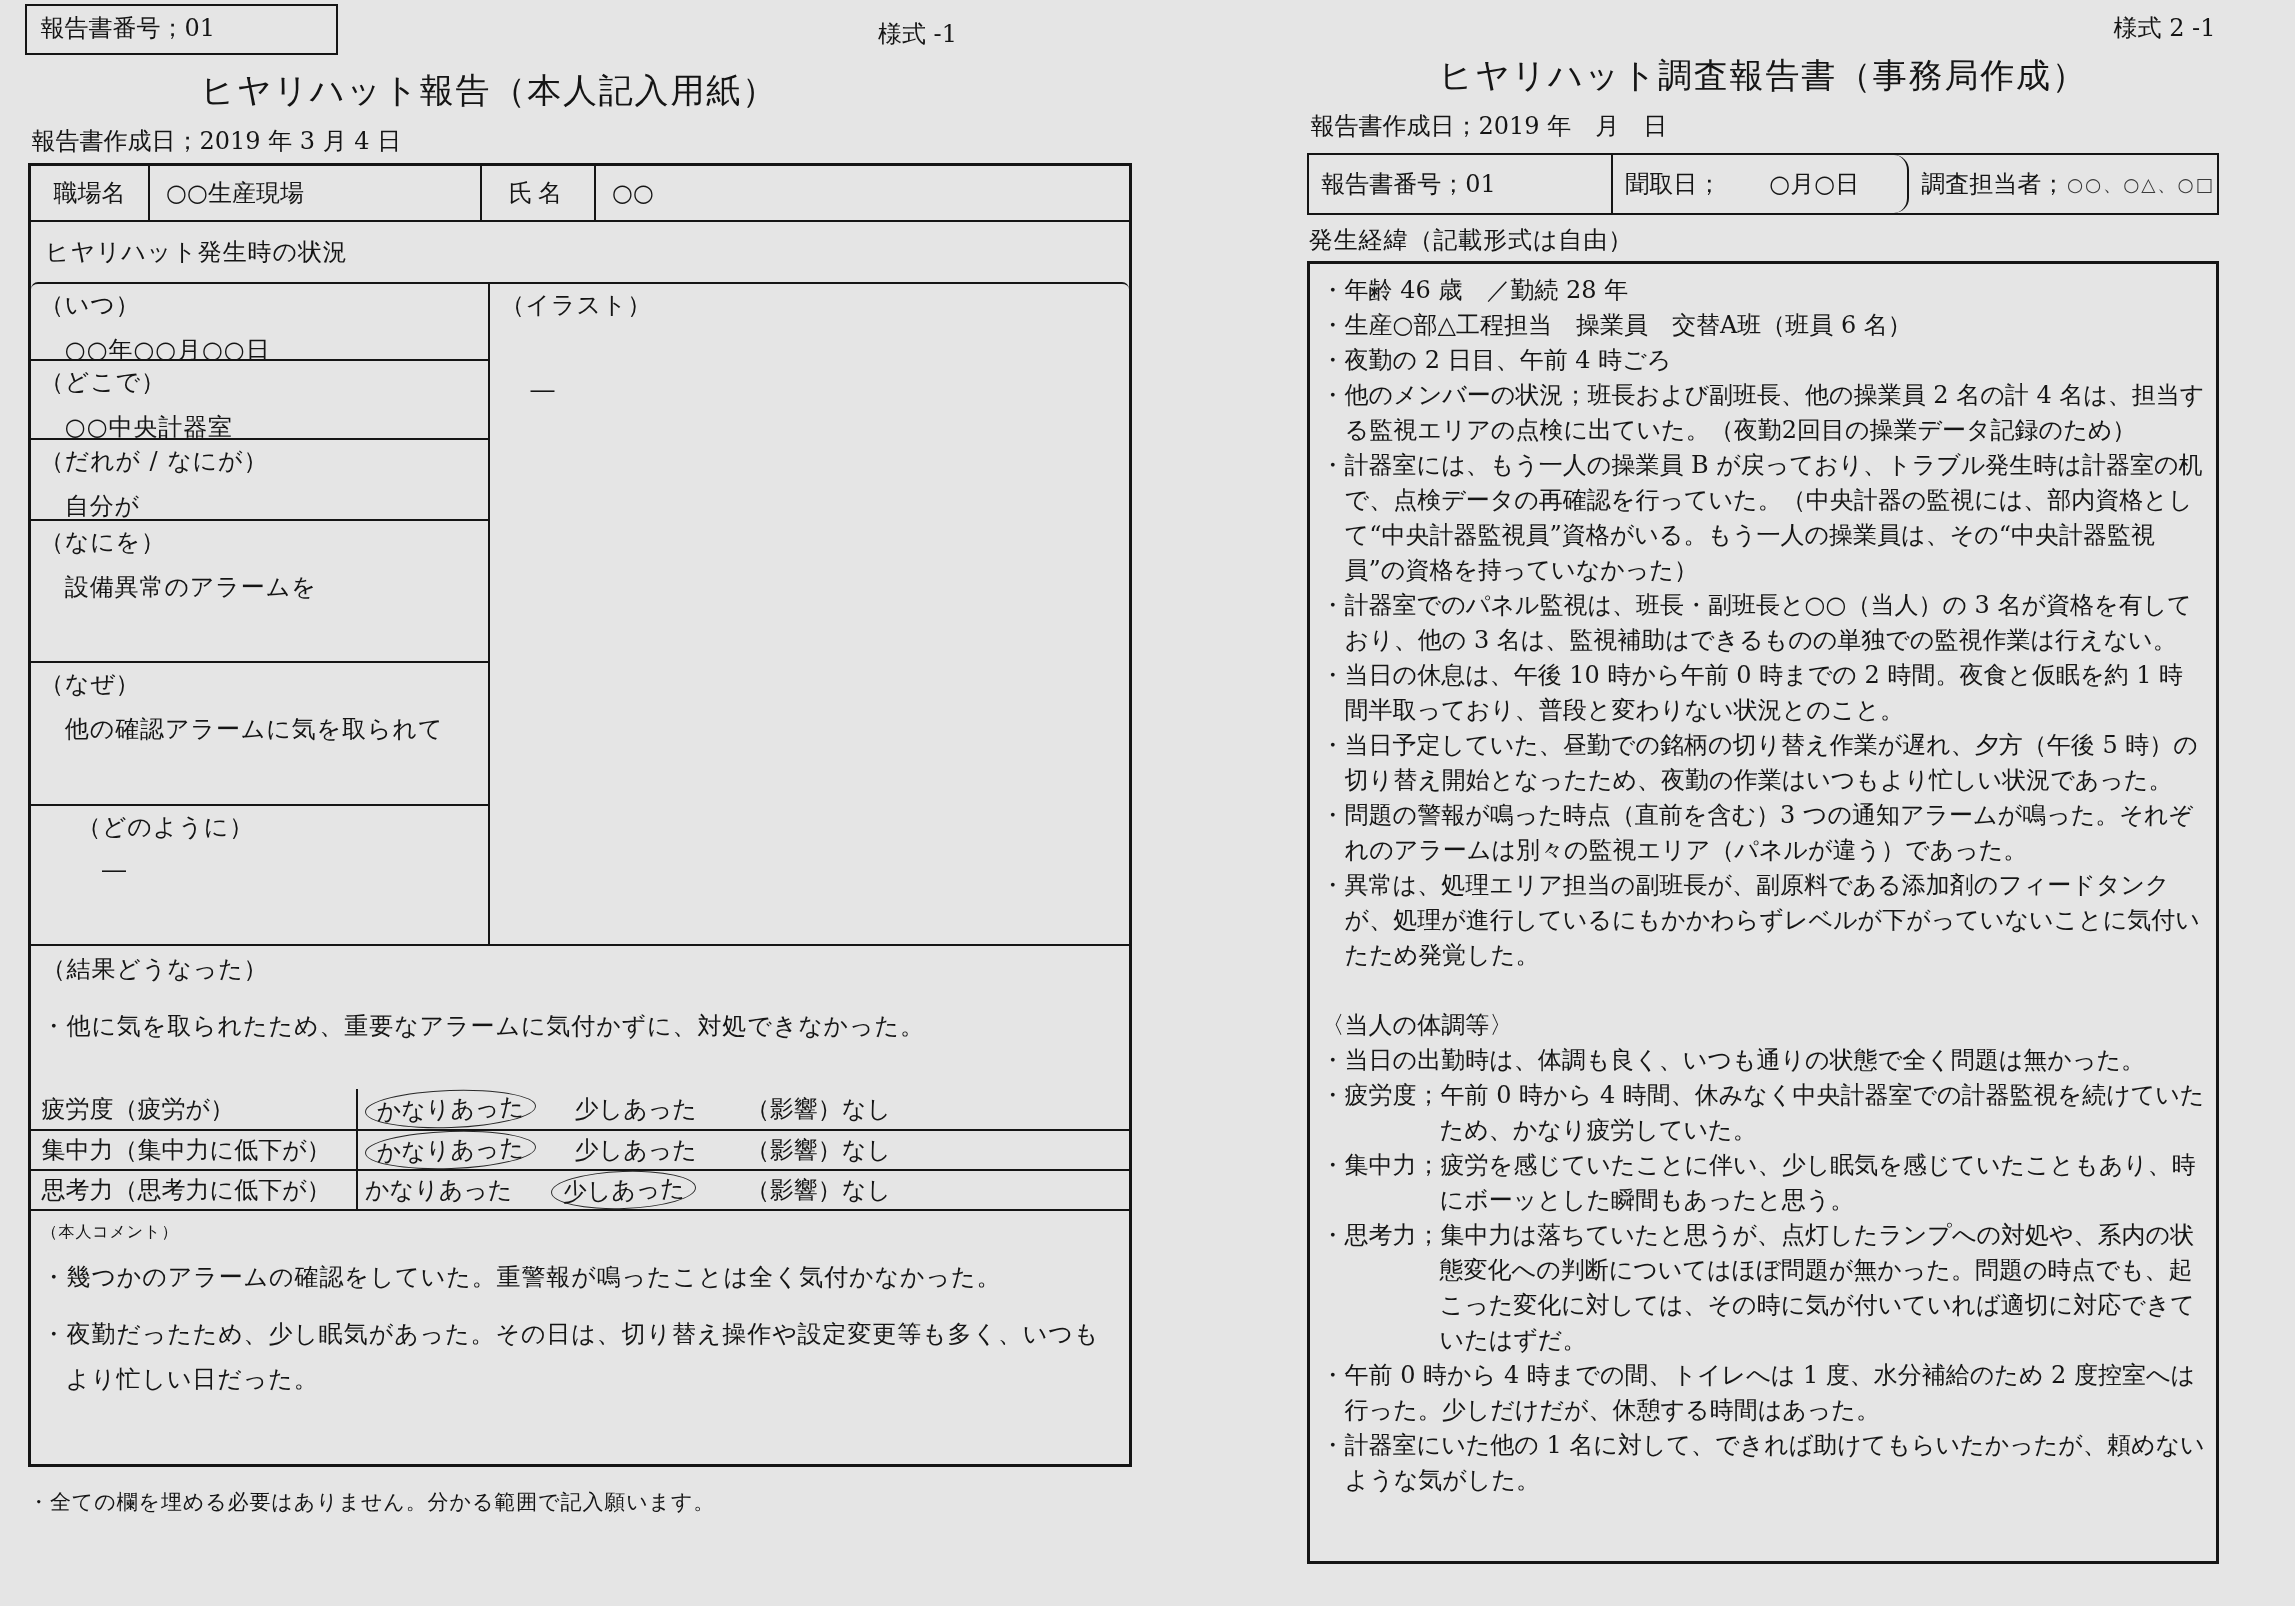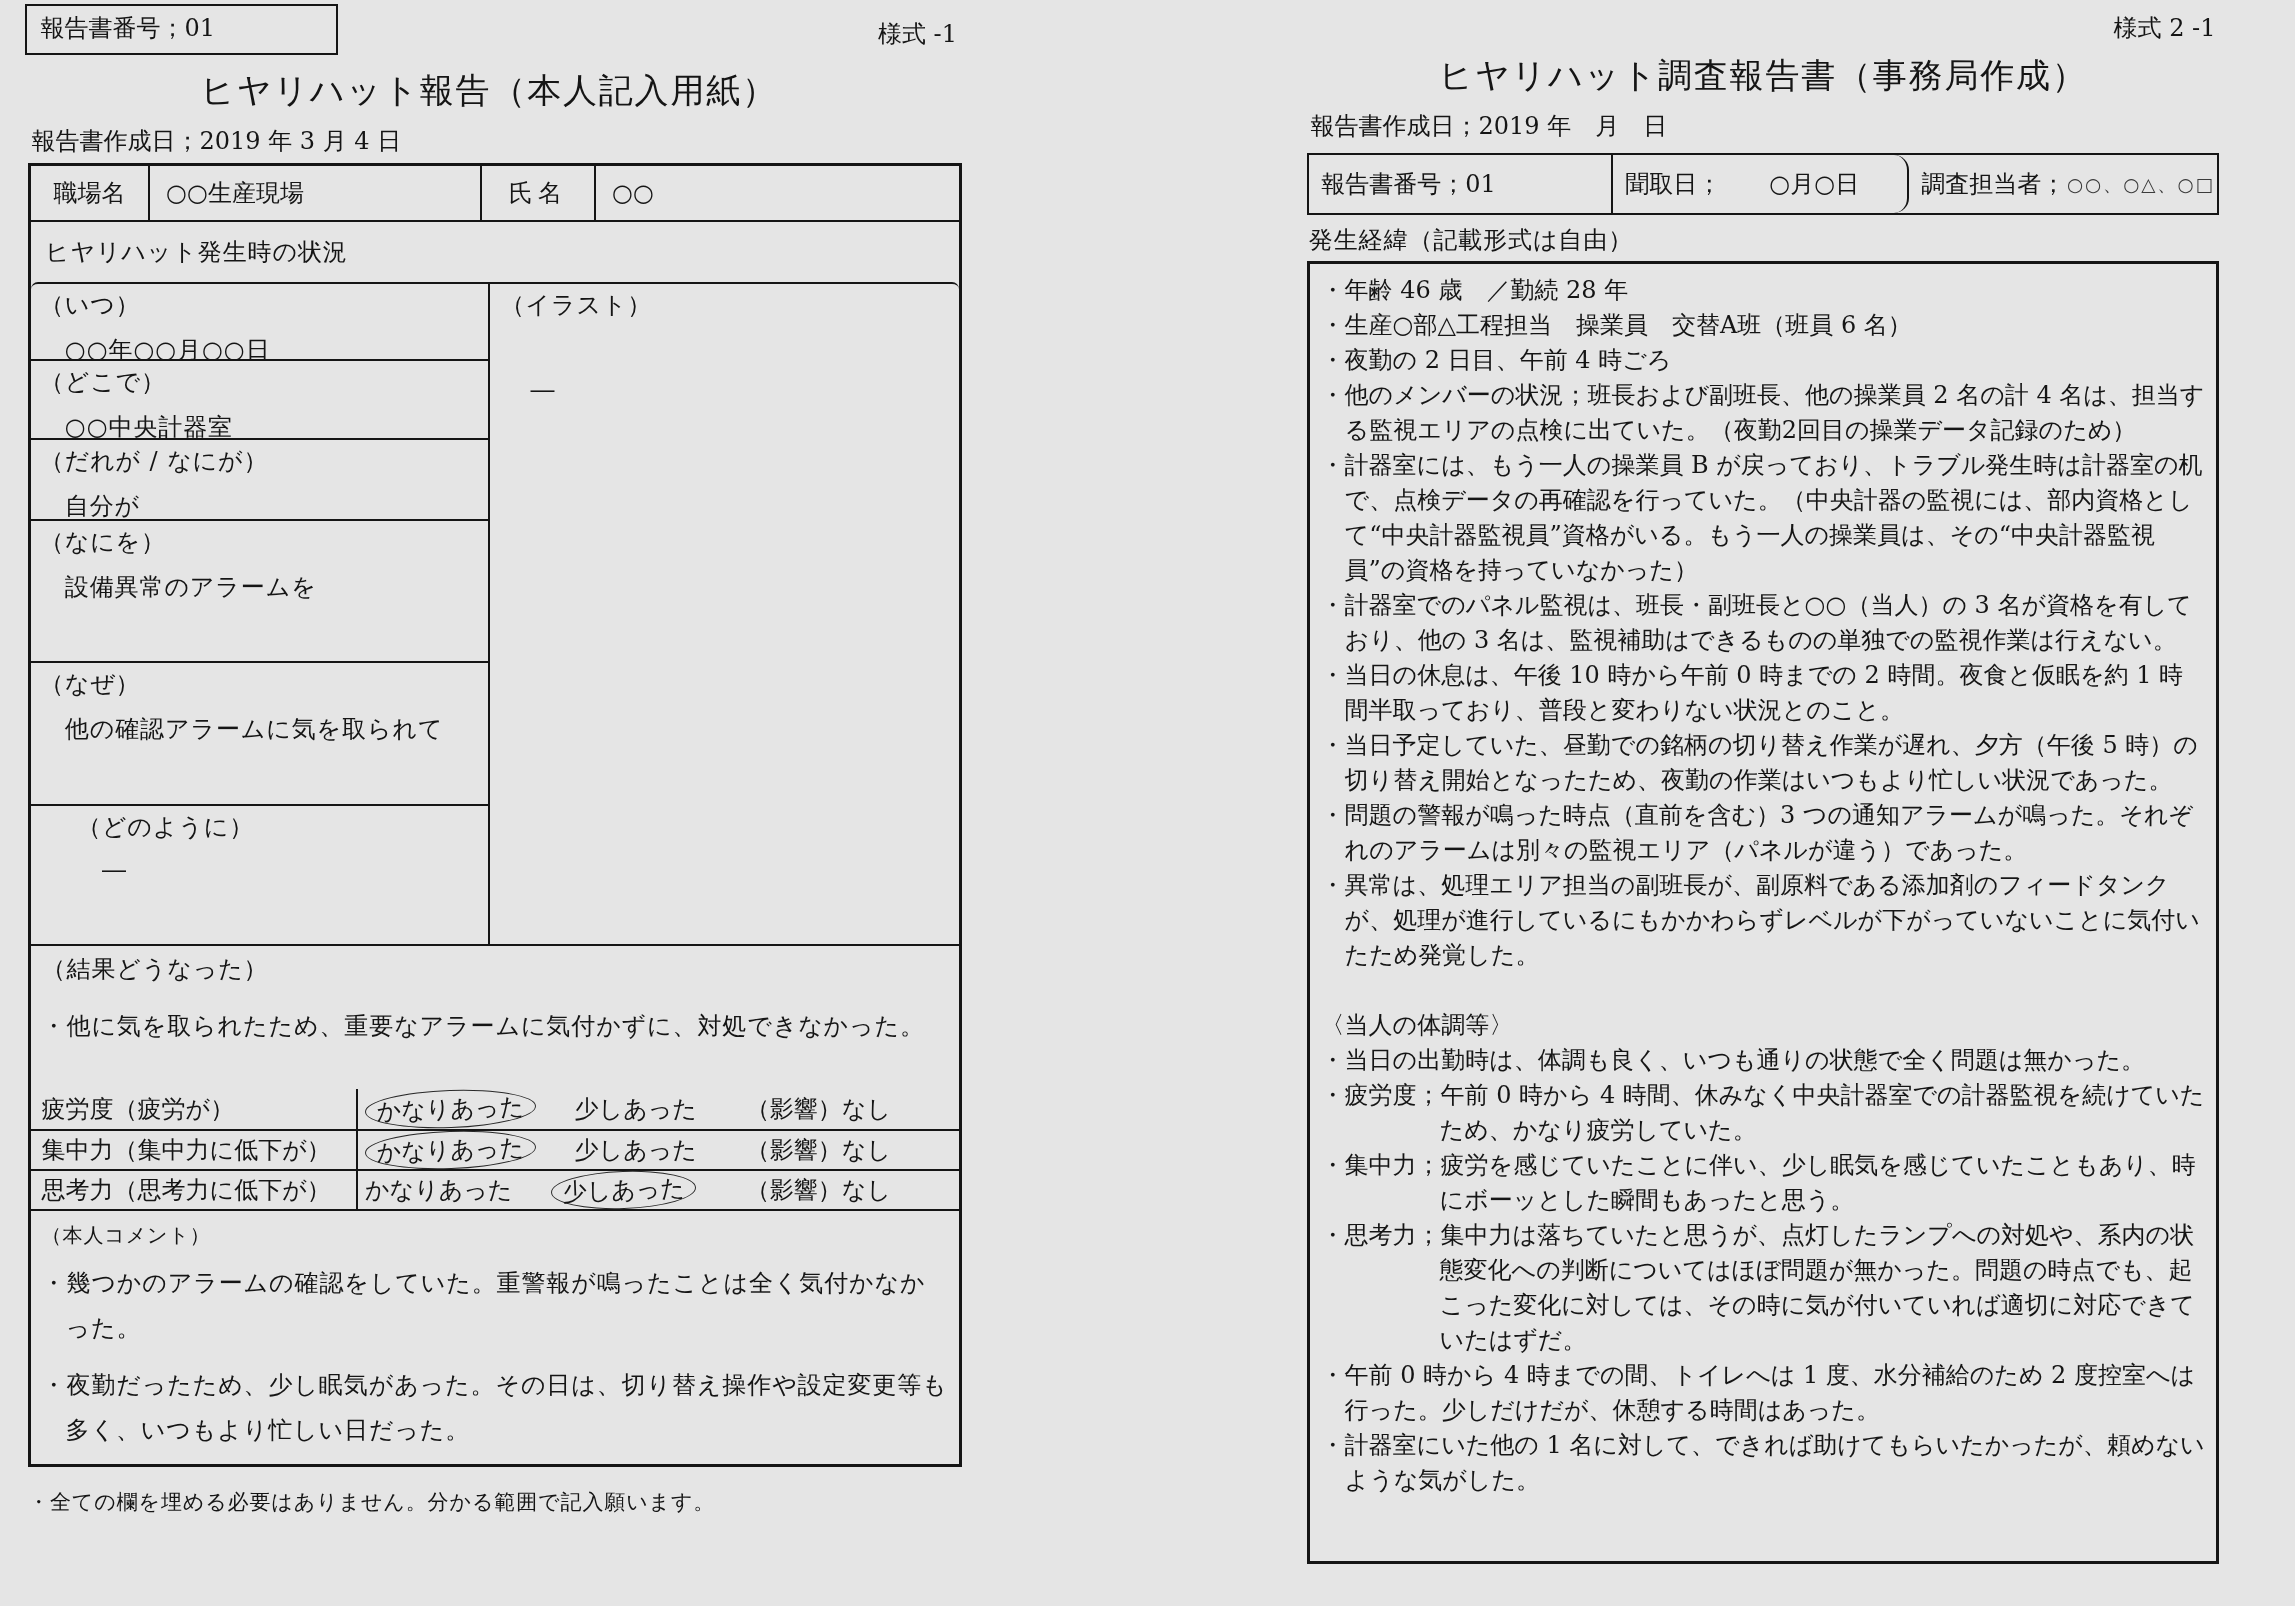--- a/index.html
+++ b/index.html
@@ -25,21 +25,21 @@
   
   .top-row{position:relative;height:55px;margin-top:4.4px;}
   .report-no-box{
     position:absolute;left:-3.5px;top:0;width:313px;height:51px;
     border:2.6px solid #151515;box-sizing:border-box;
     font-size:24px;line-height:44px;padding-left:14px;
   }
   .fmt-left{position:absolute;right:-7px;top:14px;}
 
   
-  .ltable{border:3.5px solid #151515;margin-top:7px;box-sizing:border-box;width:934px;}
+  .ltable{border:3.5px solid #151515;margin-top:7px;box-sizing:border-box;width:1104px;}
   .lrow{box-sizing:border-box;border-top:2.6px solid #151515;}
   .lrow:first-child{border-top:none;}
   .info-row{height:54px;display:flex;font-size:24px;}
   .info-row .cell{box-sizing:border-box;display:flex;align-items:center;}
   .cell-wlab{width:119px;border-right:2.6px solid #151515;justify-content:center;}
   .cell-wval{width:332px;border-right:2.6px solid #151515;padding-left:16px;}
   .cell-nlab{width:114px;border-right:2.6px solid #151515;justify-content:center;letter-spacing:5.3px;}
   .cell-nval{flex:1;padding-left:16px;}
   .sec-header{height:62px;font-size:24px;display:flex;align-items:center;padding-left:14px;letter-spacing:0.9px;}
   .sec-header.h2{height:66px;}
@@ -67,21 +67,21 @@
   .ropts{flex:1;display:flex;align-items:center;padding-left:7px;white-space:nowrap;}
   .opt{display:inline-block;padding:1.8px 0;}
   .opt.o2{margin-left:39px;}
   .opt.o3{margin-left:49px;}
   .opt.circled{
     border:1.8px solid #2a2a2a;border-radius:50%;
     padding:1.8px 10.6px;transform:rotate(-2deg);
   }
 
   .comment-row{height:255px;padding:10.6px 10.6px;box-sizing:border-box;}
-  .comment-label{font-size:20px;letter-spacing:0.9px;}
+  .comment-label{font-size:16px;letter-spacing:0.9px;}
   .comment-item{
     font-size:24px;line-height:45px;letter-spacing:0.9px;
     padding-left:24px;text-indent:-24px;margin-top:12.3px;
   }
   .footnote{font-size:21px;margin-top:21px;letter-spacing:0.9px;}
 
   
   .fmt-right{text-align:right;padding-right:3.5px;margin-top:12.3px;height:32px;line-height:32px;}
   .rheader{display:flex;border:2.6px solid #151515;box-sizing:border-box;height:62px;margin-top:12.3px;font-size:24px;}
   .rheader .cell{box-sizing:border-box;display:flex;align-items:center;padding-left:12.3px;}

